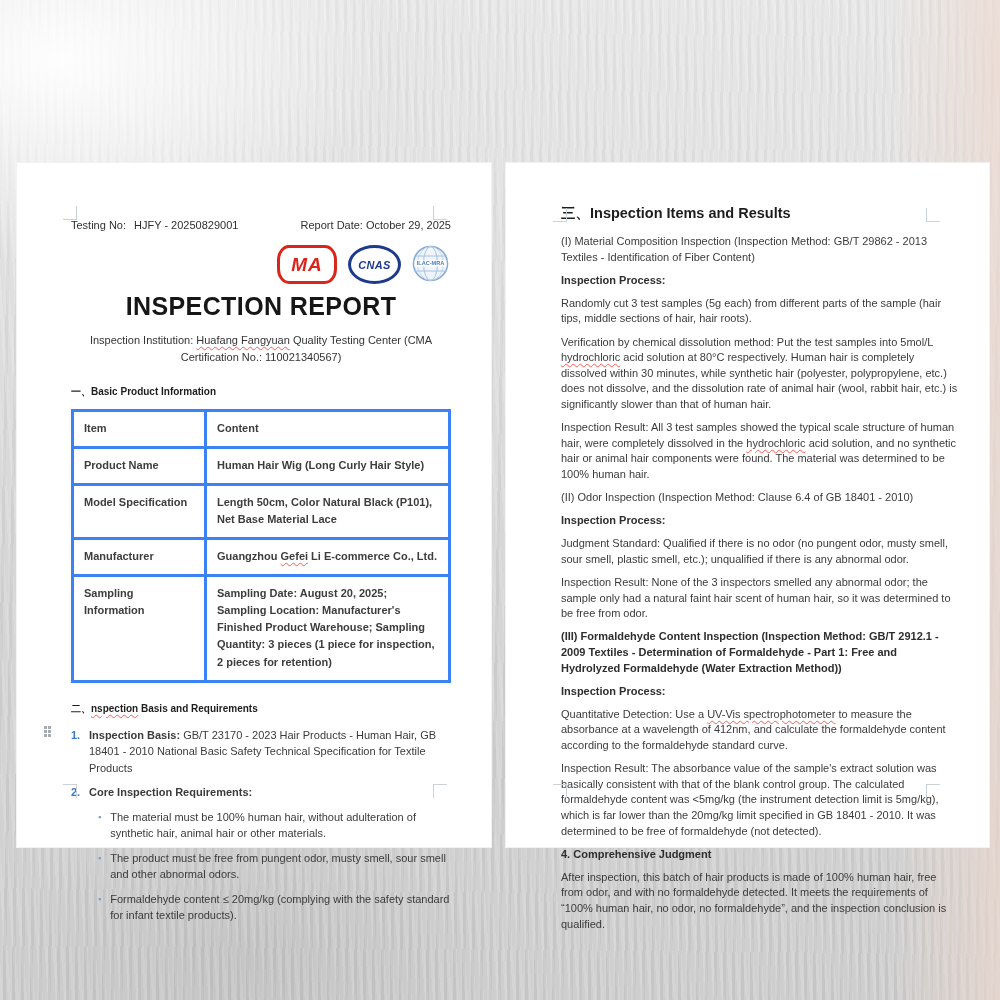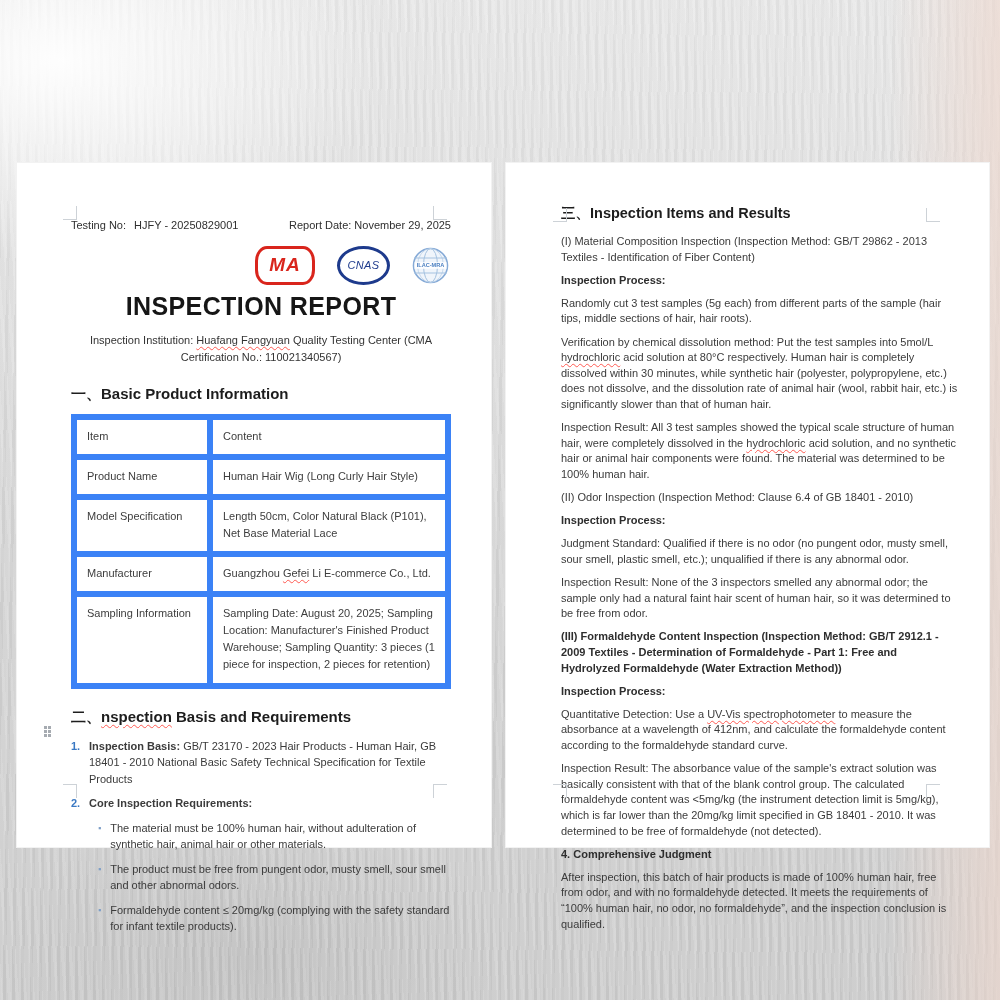--- a/index.html
+++ b/index.html
@@ -25,35 +25,35 @@
   
   .crop{ position:absolute; width:13px; height:13px; }
   .crop.tl{ border-right:1px solid #cdd2d7; border-bottom:1px solid #cdd2d7; }
   .crop.tr{ border-left:1px solid #cdd2d7;  border-bottom:1px solid #cdd2d7; }
   .crop.bl{ border-right:1px solid #cdd2d7; border-top:1px solid #cdd2d7; }
   .crop.br{ border-left:1px solid #cdd2d7;  border-top:1px solid #cdd2d7; }
 
   .report-line{ display:flex; justify-content:space-between; font-size:11px; color:#2f2f2f; }
   .report-line .lbl{ margin-right:8px; }
 
-  .logos-row{ display:flex; align-items:center; justify-content:flex-end; gap:22px; margin-top:14px; padding-right:2px; height:40px; }
+  .logos-row{ display:flex; justify-content:flex-end; gap:11px; margin-top:14px; padding-right:2px; height:40px; }
   .logo-cma{ width:54px; height:33px; border:3.5px solid #d9251c; border-radius:12px/15px;
              display:flex; align-items:center; justify-content:center; }
   .logo-cma span{ color:#d9251c; font-weight:800; font-style:italic; font-size:19px; letter-spacing:1px; }
   .logo-cnas{ width:47px; height:33px; border:3px solid #1d3a8c; border-radius:50%;
               display:flex; align-items:center; justify-content:center; }
-  .logo-cnas span{ color:#1d3a8c; font-weight:400; font-style:italic; font-size:11px; letter-spacing:.3px; }
+  .logo-cnas span{ color:#1d3a8c; font-weight:700; font-style:italic; font-size:11px; letter-spacing:.3px; }
 
   .doc-title{ text-align:center; font-size:25px; font-weight:800; color:#161616; margin-top:7px; letter-spacing:.4px; }
   .institution{ text-align:center; font-size:11px; line-height:1.55; margin-top:11px; padding:0 6px; color:#333; }
 
-  .sec-heading{ font-size:15px; font-weight:700; color:#1d1d1d; margin-top:19px; }
+  .sec-heading{ font-size:10px; font-weight:700; color:#1d1d1d; margin-top:19px; }
 
   table.product{ width:100%; border-collapse:collapse; margin-top:10px; font-size:11px; }
-  table.product td{ border:6px solid #3b82f6; padding:8px 10px 9px 10px; vertical-align:top; line-height:1.55; color:#3d3d3d; }
+  table.product td{ border:3px solid #3b82f6; padding:8px 10px 9px 10px; vertical-align:top; line-height:1.55; color:#3d3d3d;font-weight:bold; }
   table.product td.c1{ width:110px; }
 
   .num-list{ margin-top:11px; font-size:11px; }
   .num-item{ display:flex; gap:6px; margin-bottom:8px; line-height:1.5; }
   .num-item .num{ color:#3a78c3; font-weight:700; flex:0 0 12px; }
   .bullet-list{ margin:2px 0 0 27px; font-size:11px; }
   .bullet-item{ display:flex; gap:9px; margin-bottom:8px; line-height:1.5; }
   .bullet-item .dot{ color:#7d9ec7; flex:0 0 auto; font-size:9px; padding-top:2px; }
 
   .p2-heading{ font-size:14.5px; font-weight:700; color:#1d1d1d; margin:0 0 11px 0; }
@@ -76,21 +76,21 @@
   <div class="page page1">
     <div class="crop tl" style="left:46px;top:43px;"></div>
     <div class="crop tr" style="left:416px;top:43px;"></div>
     <div class="crop bl" style="left:46px;top:621px;"></div>
     <div class="crop br" style="left:416px;top:621px;"></div>
 
     <div class="report-line">
       <span>
         <span class="lbl">Testing No:</span><span>HJFY - 20250829001</span>
       </span>
-      <span>Report Date: November 29, 2025</span>
+      <span>Report Date: October 29, 2025</span>
     </div>
 
     <div class="logos-row">
       <div class="logo-cma">
         <span>MA</span>
       </div>
       <div class="logo-cnas">
         <span>CNAS</span>
       </div>
       <svg width="37" height="37" viewBox="0 0 37 37">

